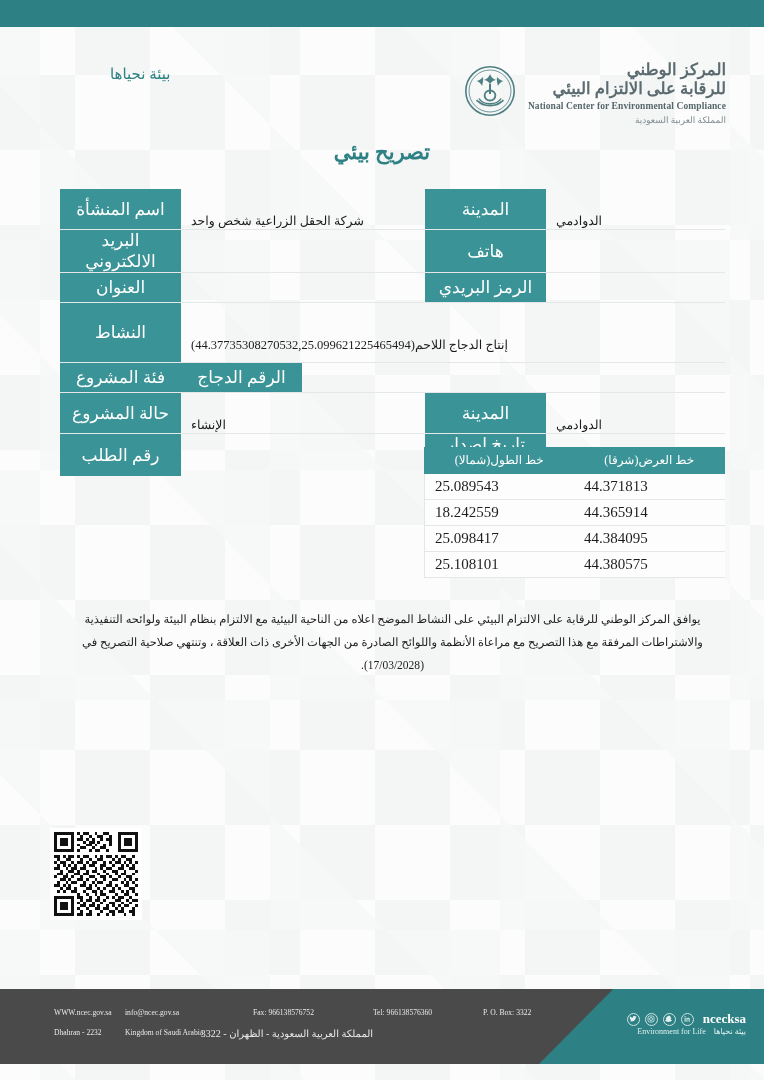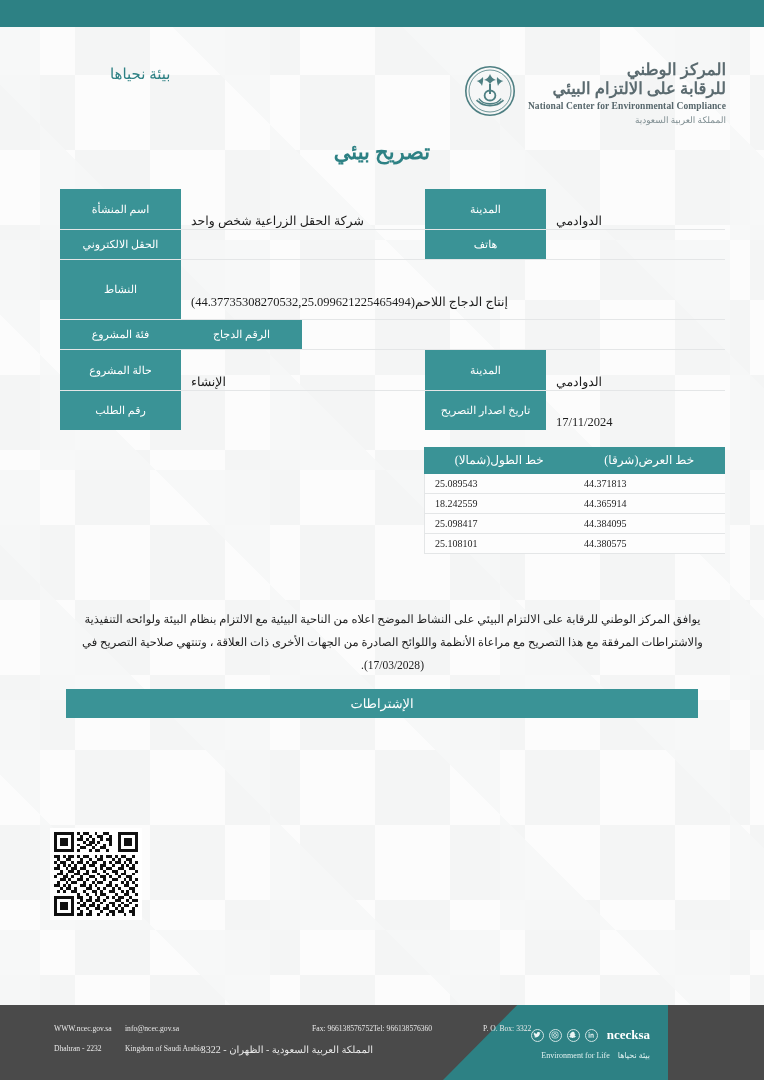--- a/index.html
+++ b/index.html
@@ -124,21 +124,21 @@
     align-items: stretch;
     width: 100%;
     border-bottom: 1px solid #e4e6e7;
     min-height: 30px;
   }
   .row:last-child { border-bottom: none; }
 
   .lbl {
     background: #3a9396;
     color: #ffffff;
-    font-size: 11px;
+    font-size: 17px;
     display: flex;
     align-items: center;
     justify-content: center;
     text-align: center;
     padding: 0 6px;
     flex: 0 0 auto;
   }
   .lbl-r { width: 121px; }
   .lbl-m { width: 121px; }
 
@@ -171,21 +171,21 @@
   .coords th {
     background: #3a9396;
     color: #fff;
     font-size: 12px;
     font-weight: normal;
     padding: 5px 10px;
     text-align: center;
     border: 1px solid #3a9396;
   }
   .coords td {
-    font-size: 10px;
+    font-size: 15px;
     color: #1d1d1d;
     padding: 4px 10px;
     text-align: left;
     border-bottom: 1px solid #e4e6e7;
     background: #fdfdfd;
     direction: ltr;
   }
   .coords td.c-right { border-left: 1px solid #e4e6e7; }
 
   
@@ -220,22 +220,22 @@
     top: 828px; left: 50px;
     width: 92px;
     height: 92px;
     background: #fff;
     padding: 4px;
   }
 
   
   .footer {
     position: absolute;
-    left: 0; bottom: 0;
-    width: 668px;
+    left: 0; bottom: 16px;
+    width: 764px;
     height: 75px;
   }
   .footer-dark {
     position: absolute;
     left: 0; top: 0;
     width: 764px;
     height: 75px;
     background: #4a4a4a;
   }
   .footer-teal {
@@ -254,21 +254,21 @@
     flex-direction: row;
     direction: ltr;
     font-size: 7.6px;
     color: #e8e8e8;
   }
   .fcol { flex: 0 0 auto; }
   .fcol .l1 { margin-bottom: 11px; white-space: nowrap; }
   .fcol .l2 { white-space: nowrap; }
   .fc1 { width: 125px; padding-left: 54px; }
   .fc2 { width: 128px; }
-  .fc3 { width: 120px; text-align: right; }
+  .fc3 { width: 120px; }
   .fc4 { width: 110px; }
   .fc5 { width: 100px; }
   .ar-small { font-size: 10px; direction: rtl; }
 
   .social {
     position: absolute;
     right: 18px; top: 22px;
     direction: ltr;
     text-align: right;
   }
@@ -293,21 +293,21 @@
     color: #ffffff;
     font-size: 13px;
     font-weight: 700;
     margin-left: 4px;
   }
   .social-sub {
     display: flex;
     gap: 8px;
     justify-content: flex-end;
     align-items: center;
-    margin-top: 8px;
+    margin-top: 0;
     color: #dff0ef;
     font-size: 8px;
   }
 </style>
 </head>
 <body>
 
 <div class="page">
 
   <div class="watermark"></div>
@@ -351,27 +351,34 @@
 
     <div class="row">
       <div class="lbl lbl-r">اسم المنشأة</div>
       <div class="val val-r">شركة الحقل الزراعية شخص واحد</div>
       <div class="lbl lbl-m">المدينة</div>
       <div class="val val-m">الدوادمي</div>
       <div class="spacer-cell"></div>
     </div>
 
     <div class="row">
-      <div class="lbl lbl-r">الحقل الالكتروني</div>
+      <div class="lbl lbl-r">البريد الالكتروني</div>
       <div class="val val-r"></div>
       <div class="lbl lbl-m">هاتف</div>
       <div class="val val-m"></div>
       <div class="spacer-cell"></div>
     </div>
 
+    <div class="row">
+      <div class="lbl lbl-r">العنوان</div>
+      <div class="val val-r"></div>
+      <div class="lbl lbl-m">الرمز البريدي</div>
+      <div class="val val-m"></div>
+      <div class="spacer-cell"></div>
+    </div>
 
     <div class="row row-tall">
       <div class="lbl lbl-r">النشاط</div>
       <div class="val val-wide">إنتاج الدجاج اللاحم(44.37735308270532,25.099621225465494)</div>
       <div class="spacer-cell"></div>
     </div>
 
     <div class="row">
       <div class="lbl lbl-r">فئة المشروع</div>
       <div class="lbl lbl-m">الرقم الدجاج</div>
@@ -419,21 +426,20 @@
       </tr>
       <tr>
         <td>44.380575</td>
         <td class="c-right">25.108101</td>
       </tr>
     </tbody>
   </table>
 
   <div class="statement">يوافق المركز الوطني للرقابة على الالتزام البيئي على النشاط الموضح اعلاه من الناحية البيئية مع الالتزام بنظام البيئة ولوائحه التنفيذية والاشتراطات المرفقة مع هذا التصريح مع مراعاة الأنظمة واللوائح الصادرة من الجهات الأخرى ذات العلاقة ، وتنتهي صلاحية التصريح في (17/03/2028).</div>
 
-  <div class="banner">الإشتراطات</div>
 
   <div class="qr">
     <svg width="84" height="84" viewBox="0 0 29 29" shape-rendering="crispEdges">
       <rect width="29" height="29" fill="#ffffff"></rect>
       <g fill="#111111">
         <rect x="0" y="0" width="7" height="1"></rect>
           <rect x="0" y="6" width="7" height="1"></rect>
         <rect x="0" y="0" width="1" height="7"></rect>
           <rect x="6" y="0" width="1" height="7"></rect>
         <rect x="2" y="2" width="3" height="3"></rect>

